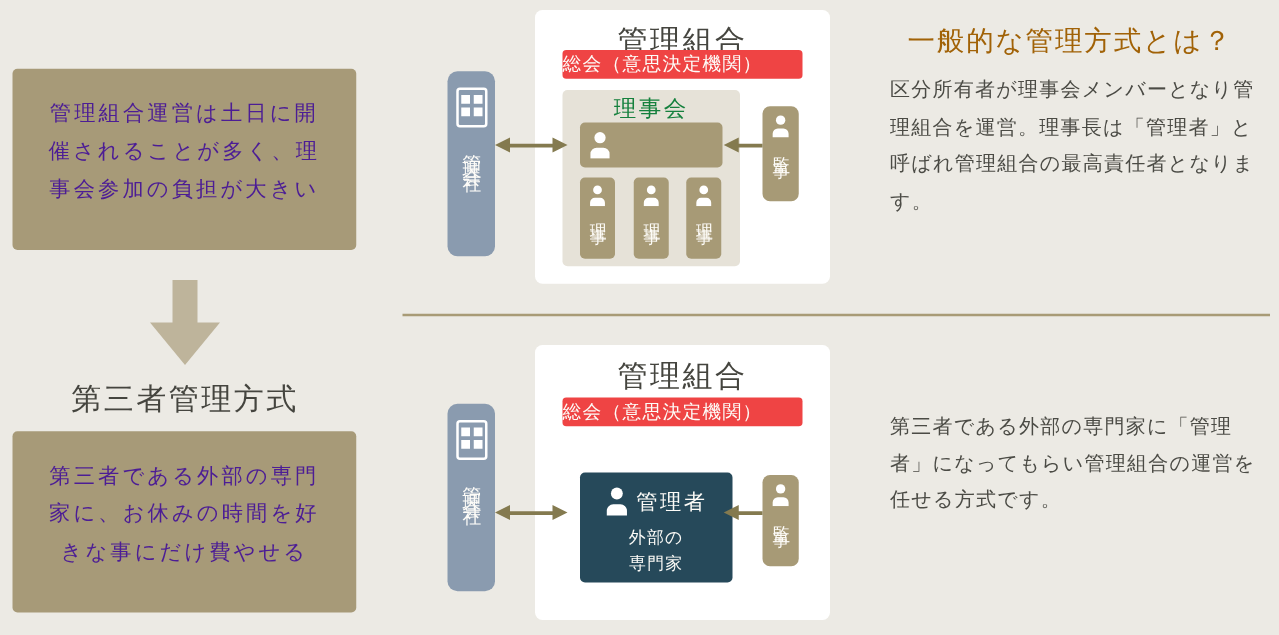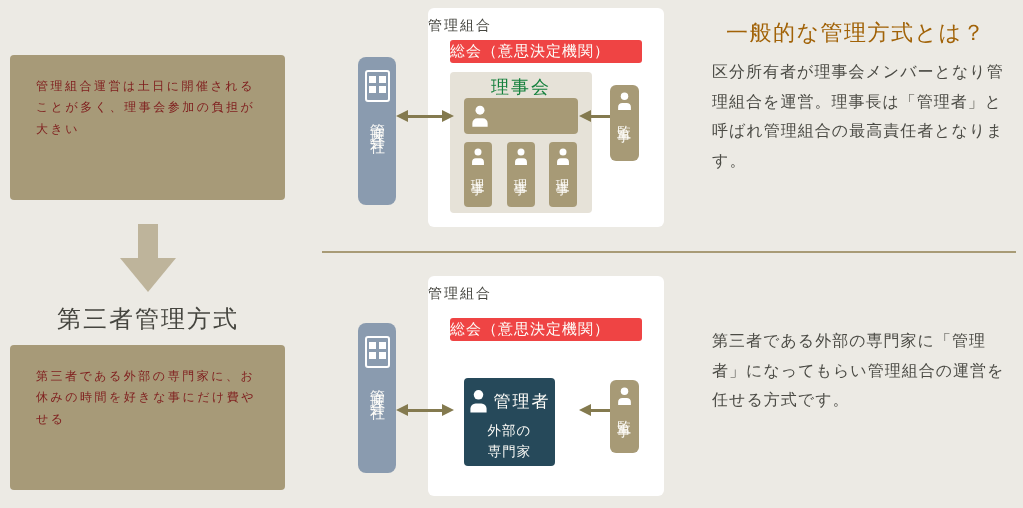--- a/index.html
+++ b/index.html
@@ -24,22 +24,22 @@
   #lp-t2{top:303px;}
   .tan-box{
     position:absolute;left:10px;width:275px;height:145px;
     background:#A79A78;border-radius:4px;
     box-sizing:border-box;
     padding:21px 26px;
   }
   #lp-b1{top:55px;}
   #lp-b2{top:345px;}
   .tan-box p{
-    margin:0;color:#7f1d1d;
-    font-size:12px;line-height:1.78;letter-spacing:2.5px;
+    margin:0;color:#4c1d95;
+    font-size:17px;line-height:1.78;letter-spacing:2.5px;text-align:center;
   }
   .down-arrow{position:absolute;left:0;top:0;}
   .da-shaft{
     position:absolute;left:138px;top:224px;
     width:20px;height:35px;background:#BEB49B;
   }
   .da-head{
     position:absolute;left:120px;top:258px;
     width:0;height:0;
     border-left:28px solid transparent;
@@ -52,22 +52,22 @@
     width:694px;height:2px;background:#A89B76;
   }
   
   .card{
     position:absolute;left:428px;width:236px;
     background:#ffffff;border-radius:6px;
   }
   #card-top{top:8px;height:219px;}
   #card-bottom{top:276px;height:220px;}
   .card-title{
-    position:absolute;left:0;width:100%;
-    font-size:14px;letter-spacing:2px;color:#45453f;
+    position:absolute;left:0;width:100%;text-align:center;
+    font-size:24px;letter-spacing:2px;color:#45453f;
   }
   #card-top .card-title{top:9px;}
   #card-bottom .card-title{top:9px;}
   .meeting-bar{
     position:absolute;left:22px;width:192px;height:23px;
     background:#ef4444;border-radius:3px;
     color:#fdfcf8;text-align:left;
     font-size:15px;line-height:23px;letter-spacing:1px;
   }
   #card-top .meeting-bar{top:32px;}
@@ -106,21 +106,21 @@
   .auditor{
     position:absolute;left:182px;width:29px;
     background:#A79A76;border-radius:6px;
     display:flex;flex-direction:column;align-items:center;
     box-sizing:border-box;padding-top:7px;
   }
   #card-top .auditor{top:77px;height:76px;}
   #card-bottom .auditor{top:104px;height:73px;}
   .auditor .vtext{font-size:14px;letter-spacing:4px;margin-top:4px;}
   .teal-box{
-    position:absolute;left:36px;top:102px;width:91px;height:88px;
+    position:absolute;left:36px;top:102px;width:122px;height:88px;
     background:#26495A;border-radius:4px;
     display:flex;flex-direction:column;align-items:center;
     box-sizing:border-box;padding-top:11px;
   }
   .teal-row1{display:flex;align-items:center;gap:6px;}
   .teal-manager{color:#fdfcf8;font-size:17px;letter-spacing:2px;}
   .teal-expert{
     margin-top:7px;text-align:center;color:#fdfcf8;
     font-size:13.5px;line-height:1.55;letter-spacing:1px;
   }

